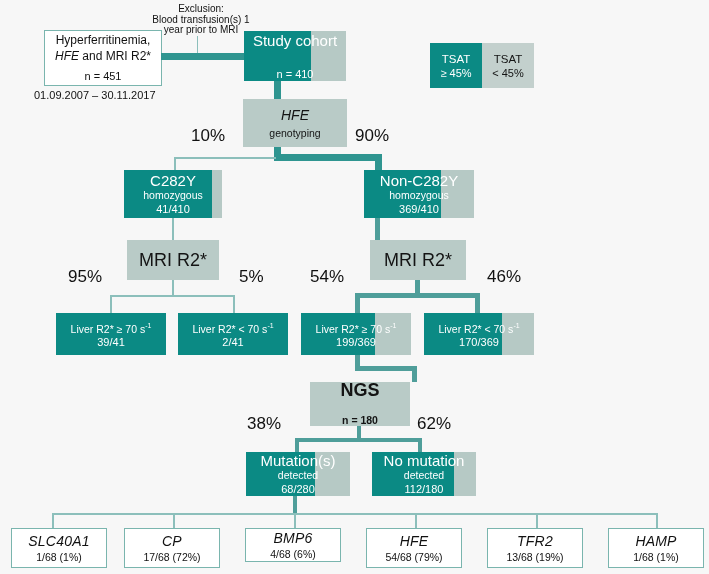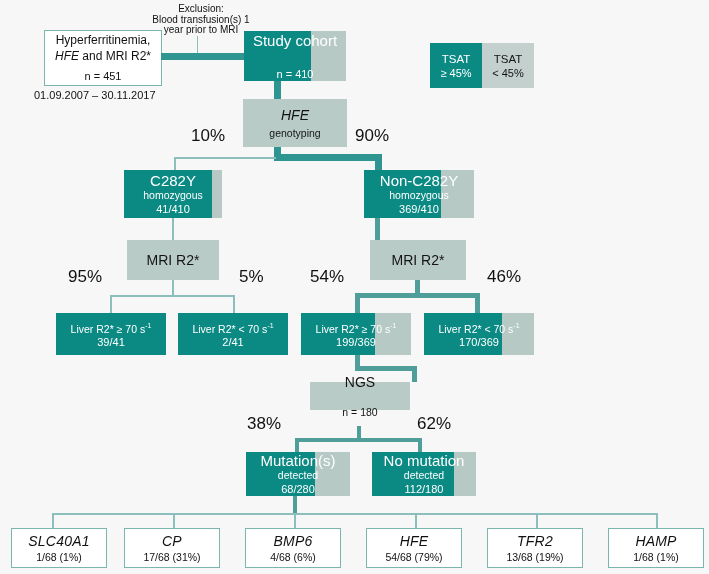--- a/index.html
+++ b/index.html
@@ -47,21 +47,21 @@
   
   .grey{
     position:absolute;
     background:#b9cbc7;
     display:flex;flex-direction:column;
     align-items:center;justify-content:center;
     box-sizing:border-box;
     color:#141414;
   }
   .grey .g1{font-size:14px;line-height:17px;font-style:italic;}
-  .grey .g1n{font-size:14px;line-height:17px;}
+  .grey .g1n{font-size:18px;line-height:17px;}
   .grey .g2{font-size:10.5px;line-height:13px;}
 
   
   .white{
     position:absolute;
     background:#ffffff;
     border:1px solid #7ab5ae;
     display:flex;flex-direction:column;
     align-items:center;justify-content:center;
     box-sizing:border-box;
@@ -237,21 +237,21 @@
     <div class="labels">
       <div class="t-sub">Liver R2* &lt; 70 s<sup style="font-size:7px;">-1</sup></div>
       <div class="t-num">170/369</div>
     </div>
   </div>
 
   <div class="ln med" style="left:355px;top:355px;width:5px;height:16px;"></div>
   <div class="ln med" style="left:355px;top:366px;width:62px;height:5px;"></div>
   <div class="ln med" style="left:412px;top:366px;width:5px;height:16px;"></div>
 
-  <div class="grey" style="left:310px;top:382px;width:100px;height:28px;">
+  <div class="grey" style="left:310px;top:382px;width:100px;height:44px;font-weight:bold;">
     <div class="g1n">NGS</div>
     <div class="g2" style="margin-top:15px;">n = 180</div>
   </div>
 
   <div class="ln med" style="left:357px;top:426px;width:4px;height:14px;"></div>
   <div class="ln med" style="left:295px;top:438px;width:127px;height:4px;"></div>
   <div class="ln med" style="left:295px;top:438px;width:4px;height:14px;"></div>
   <div class="ln med" style="left:418px;top:438px;width:4px;height:14px;"></div>
 
   <div class="plain pct" style="left:247px;top:414px;">38%</div>
@@ -285,23 +285,23 @@
   <div class="ln thinline" style="left:415px;top:513px;width:1.5px;height:17px;"></div>
   <div class="ln thinline" style="left:536px;top:513px;width:1.5px;height:17px;"></div>
   <div class="ln thinline" style="left:656px;top:513px;width:1.5px;height:17px;"></div>
 
   <div class="white gene" style="left:11px;top:528px;width:96px;height:40px;">
     <div class="gname">SLC40A1</div>
     <div class="gval">1/68 (1%)</div>
   </div>
   <div class="white gene" style="left:124px;top:528px;width:96px;height:40px;">
     <div class="gname">CP</div>
-    <div class="gval">17/68 (31%)</div>
-  </div>
-  <div class="white gene" style="left:245px;top:528px;width:96px;height:40px;">
+    <div class="gval">17/68 (72%)</div>
+  </div>
+  <div class="white gene" style="left:245px;top:528px;width:96px;height:34px;">
     <div class="gname">BMP6</div>
     <div class="gval">4/68 (6%)</div>
   </div>
   <div class="white gene" style="left:366px;top:528px;width:96px;height:40px;">
     <div class="gname">HFE</div>
     <div class="gval">54/68 (79%)</div>
   </div>
   <div class="white gene" style="left:487px;top:528px;width:96px;height:40px;">
     <div class="gname">TFR2</div>
     <div class="gval">13/68 (19%)</div>

